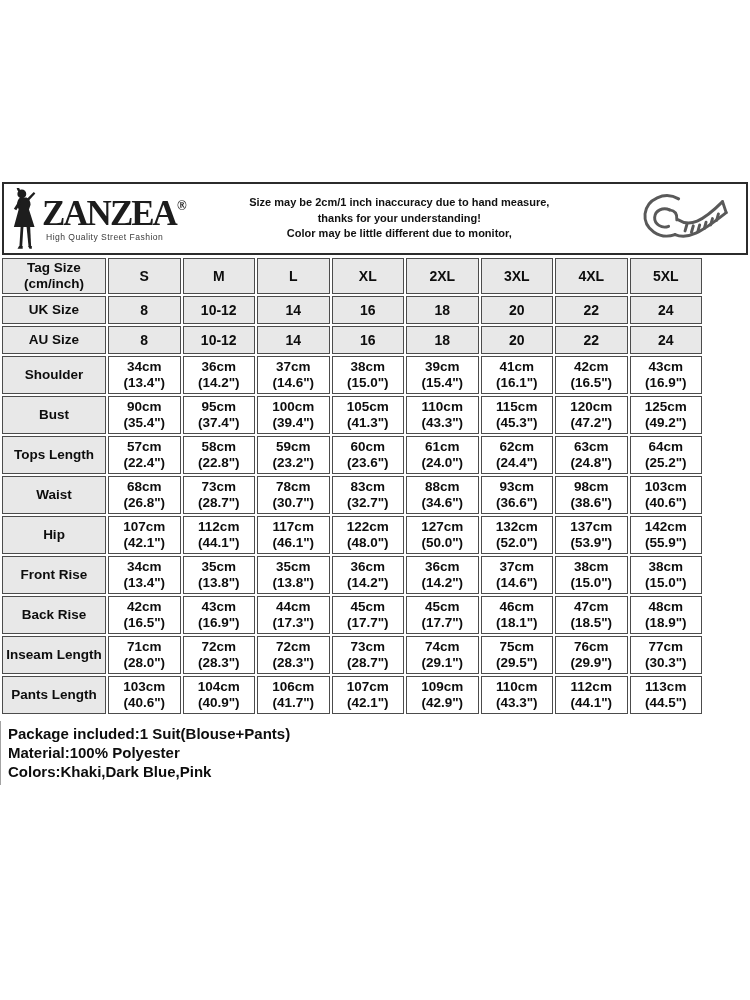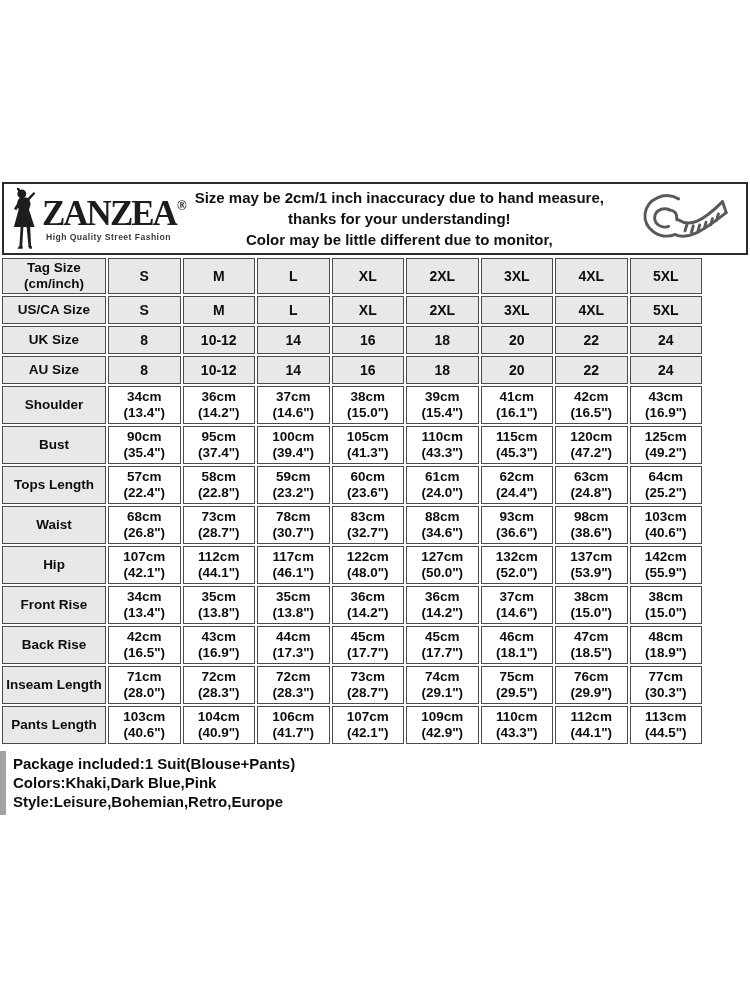--- a/index.html
+++ b/index.html
@@ -15,43 +15,43 @@
     box-sizing:border-box;margin:0 2px;height:73px;
     border:2px solid #2b2b2b;background:#fff;
     display:flex;align-items:center;padding:2px 8px 2px 6px;gap:4px;
   }
   .logo{flex:0 0 168px;display:flex;align-items:center;gap:2px;}
   .logo-figure{width:30px;height:62px;flex:0 0 auto;}
   .logo-textcol{display:flex;flex-direction:column;line-height:1;}
   .brand-line{font-family:"Liberation Serif","DejaVu Serif",serif;font-weight:bold;
     font-size:35px;letter-spacing:-2px;color:#1c1c1c;transform:scaleY(1.05);}
   .reg-mark{font-size:13px;vertical-align:14px;letter-spacing:0;margin-left:1px;}
-  .tagline{font-size:8.6px;font-weight:bold;letter-spacing:.45px;color:#3a3a3a;margin:3px 0 0 4px;}
-  .disclaimer{flex:1;text-align:center;font-weight:bold;font-size:15px;line-height:1.42;color:#111;}
+  .tagline{font-size:8.6px;font-weight:normal;letter-spacing:.45px;color:#3a3a3a;margin:3px 0 0 4px;}
+  .disclaimer{flex:1;text-align:center;font-weight:bold;font-size:11px;line-height:1.42;color:#111;}
   .tape-icon{flex:0 0 126px;height:64px;}
 
   
   table.size-table{
     width:704px;margin-top:1px;table-layout:fixed;
     border-collapse:separate;border-spacing:2px;background:#fff;
   }
   td,th{
     border:1px solid #4c4c4c;text-align:center;vertical-align:middle;
     font-weight:bold;padding:0;overflow:hidden;
   }
   th.label-cell{background:#e8e8e8;font-size:13.5px;white-space:pre-line;line-height:1.15;}
   tr.size-row td{background:#e8e8e8;font-size:14px;height:26px;}
   tr.size-row.first td, tr.size-row.first th{height:34px;}
   tr.measure-row td{background:#ffffff;font-size:13.5px;height:36px;line-height:1.22;}
   tr.measure-row th{height:36px;}
 
   
   .footer{
     margin-top:5px;margin-left:0;padding:3px 0 4px 7px;
-    border-left:6px solid #a3a3a3;display:inline-block;
+    border-left:1px solid #a3a3a3;display:inline-block;
     font-weight:bold;font-size:15px;line-height:1.27;color:#0d0d0d;
   }
 </style>
 </head>
 <body>
 
 <div class="page">
 
   
   <div class="header-box">
@@ -119,31 +119,20 @@
           <td class="size-cell">S</td>
           <td class="size-cell">M</td>
           <td class="size-cell">L</td>
           <td class="size-cell">XL</td>
           <td class="size-cell">2XL</td>
           <td class="size-cell">3XL</td>
           <td class="size-cell">4XL</td>
           <td class="size-cell">5XL</td>
         </tr>
         <tr class="size-row">
-          <th class="label-cell">US/CA Size</th>
-          <td class="size-cell">S</td>
-          <td class="size-cell">M</td>
-          <td class="size-cell">L</td>
-          <td class="size-cell">XL</td>
-          <td class="size-cell">2XL</td>
-          <td class="size-cell">3XL</td>
-          <td class="size-cell">4XL</td>
-          <td class="size-cell">5XL</td>
-        </tr>
-        <tr class="size-row">
           <th class="label-cell">UK Size</th>
           <td class="size-cell">8</td>
           <td class="size-cell">10-12</td>
           <td class="size-cell">14</td>
           <td class="size-cell">16</td>
           <td class="size-cell">18</td>
           <td class="size-cell">20</td>
           <td class="size-cell">22</td>
           <td class="size-cell">24</td>
         </tr>
@@ -472,17 +461,17 @@
             <div class="cm-line">113cm</div>
             <div class="in-line">(44.5")</div>
           </td>
         </tr>
       </tbody>
   </table>
 
   
   <div class="footer">
     <div>Package included:1 Suit(Blouse+Pants)</div>
+    <div>Material:100% Polyester</div>
     <div>Colors:Khaki,Dark Blue,Pink</div>
-    <div>Style:Leisure,Bohemian,Retro,Europe</div>
   </div>
 
 </div>
 
 </body></html>

